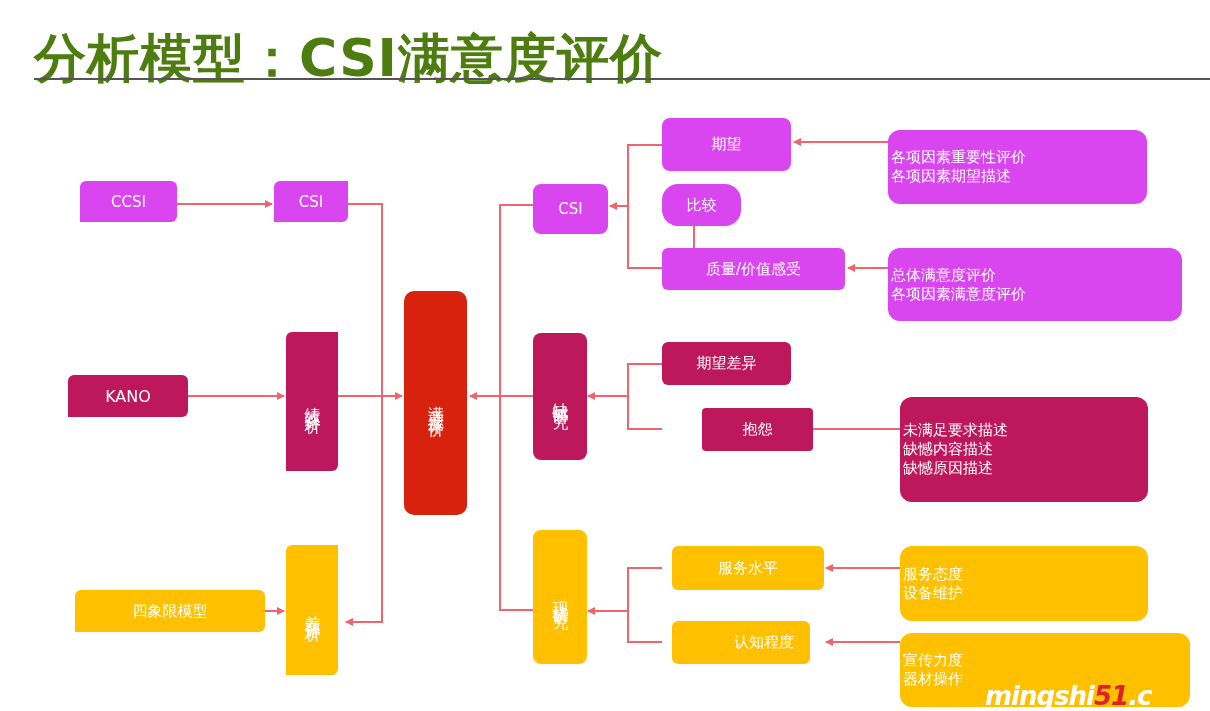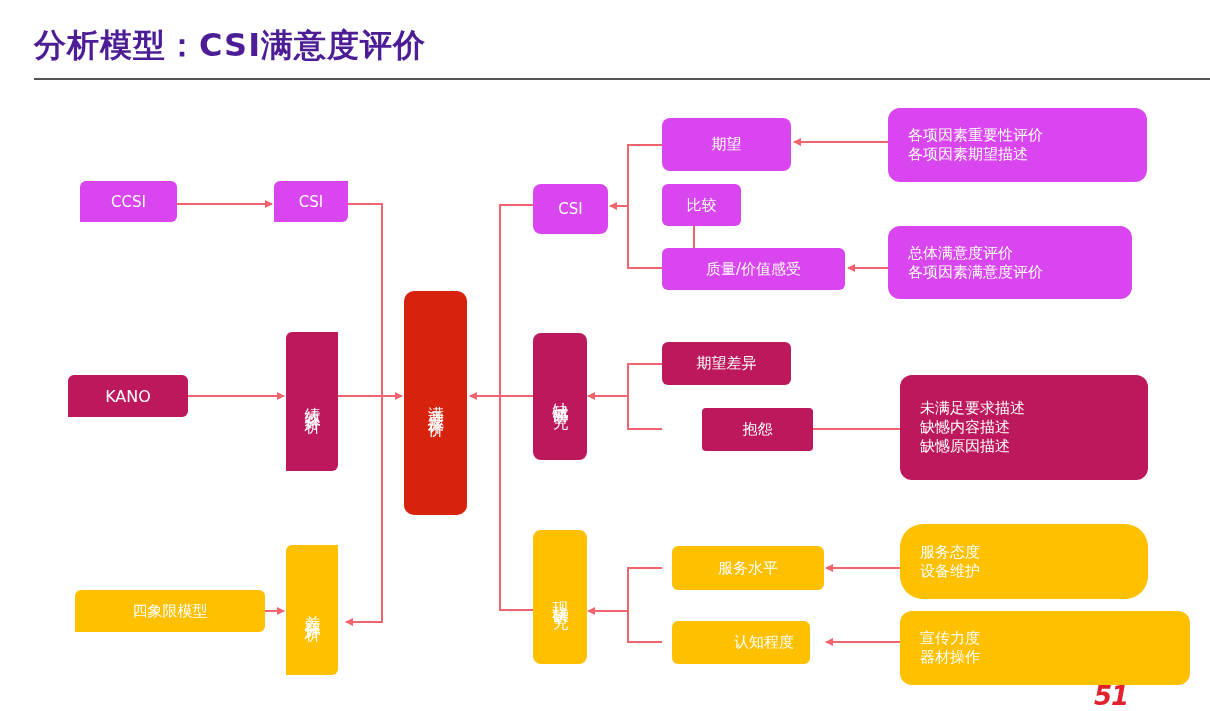--- a/index.html
+++ b/index.html
@@ -1,30 +1,30 @@
 <!DOCTYPE html>
 <html><head>
 <meta charset="utf-8">
 <style>
   html, body { margin:0; padding:0; background:#ffffff; }
   body { width:1210px; height:711px; position:relative; overflow:hidden;
          font-family:"DejaVu Sans", sans-serif; }
-  .title { position:absolute; left:34px; top:24px; font-size:32px; font-weight:bold;
-           color:#4c1d95; letter-spacing:1px; font-family:"DejaVu Sans", sans-serif; }
+  .title { position:absolute; left:34px; top:24px; font-size:52px; font-weight:bold;
+           color:#4d7c0f; letter-spacing:1px; font-family:"DejaVu Sans", sans-serif; }
   .rule { position:absolute; left:34px; top:78px; width:1176px; height:2px; background:#555; }
   .node { position:absolute; box-sizing:border-box; color:#ffffff; display:flex;
           align-items:center; justify-content:center; text-align:center;
           font-size:15px; border-radius:6px; font-family:"DejaVu Sans", sans-serif; }
   .blue { background:#d946ef; }
   .green { background:#be185d; }
   .yellow { background:#ffc000; }
   .red { background:#d7220e; }
   .vert { writing-mode:vertical-rl; text-orientation:upright; letter-spacing:4px; font-size:16px; }
-  .desc { justify-content:flex-start; text-align:left; padding-left:20px; line-height:19px;
-          white-space:pre-line; font-size:15px; border-radius:12px; }
+  .desc { justify-content:flex-start; text-align:left; padding-left:3px; line-height:19px;
+          white-space:pre-line; font-size:15px; border-radius:12px;margin-top:22px; }
   .sharp-bl { border-bottom-left-radius:0; }
   .sharp-tr { border-top-right-radius:0; }
   svg.lines { position:absolute; left:0; top:0; }
   .watermark { position:absolute; left:985px; top:681px; font-size:26px; font-weight:bold;
                font-style:italic; color:#ffffff; font-family:"DejaVu Sans", sans-serif;
                letter-spacing:-1px; }
   .watermark .num { color:#e0202a; }
 </style>
 </head>
 <body>
@@ -74,35 +74,35 @@
 <div class="node blue sharp-tr sharp-bl" style="left:274px;top:181px;width:74px;height:41px;">CSI</div>
 <div class="node green sharp-bl" style="left:68px;top:375px;width:120px;height:42px;font-size:16px;">KANO</div>
 <div class="node green vert sharp-tr sharp-bl" style="left:286px;top:332px;width:52px;height:139px;">绩效分析</div>
 <div class="node yellow sharp-bl" style="left:75px;top:590px;width:190px;height:42px;">四象限模型</div>
 <div class="node yellow vert sharp-tr sharp-bl" style="left:286px;top:545px;width:52px;height:130px;">差额分析</div>
 
 <div class="node red vert" style="left:404px;top:291px;width:63px;height:224px;border-radius:10px;">满意度评价</div>
 
 <div class="node blue" style="left:533px;top:184px;width:75px;height:50px;border-radius:8px;">CSI</div>
 <div class="node blue" style="left:662px;top:118px;width:129px;height:53px;border-radius:8px;">期望</div>
-<div class="node blue" style="left:662px;top:184px;width:79px;height:42px;border-radius:6px;">比较</div>
+<div class="node blue" style="left:662px;top:184px;width:79px;height:42px;border-radius:16px;">比较</div>
 <div class="node blue" style="left:662px;top:248px;width:183px;height:42px;border-radius:6px;">质量/价值感受</div>
 <div class="node blue desc" style="left:888px;top:108px;width:259px;height:74px;">各项因素重要性评价
 各项因素期望描述</div>
-<div class="node blue desc" style="left:888px;top:226px;width:244px;height:73px;">总体满意度评价
+<div class="node blue desc" style="left:888px;top:226px;width:294px;height:73px;">总体满意度评价
 各项因素满意度评价</div>
 
 <div class="node green vert" style="left:533px;top:333px;width:54px;height:127px;border-radius:8px;">缺憾研究</div>
 <div class="node green" style="left:662px;top:342px;width:129px;height:43px;border-radius:6px;">期望差异</div>
 <div class="node green" style="left:662px;top:408px;width:111px;height:43px;border-radius:4px;margin-left:40px;">抱怨</div>
 <div class="node green desc" style="left:900px;top:375px;width:248px;height:105px;">未满足要求描述
 缺憾内容描述
 缺憾原因描述</div>
 
 <div class="node yellow vert" style="left:533px;top:530px;width:54px;height:134px;border-radius:8px;">现状研究</div>
 <div class="node yellow" style="left:672px;top:546px;width:152px;height:44px;border-radius:6px;">服务水平</div>
 <div class="node yellow" style="left:672px;top:621px;width:138px;height:43px;border-radius:6px;padding-left:46px;">认知程度</div>
-<div class="node yellow desc" style="left:900px;top:524px;width:248px;height:75px;border-radius:23px;">服务态度
+<div class="node yellow desc" style="left:900px;top:524px;width:248px;height:75px;">服务态度
 设备维护</div>
 <div class="node yellow desc" style="left:900px;top:611px;width:290px;height:74px;">宣传力度
 器材操作</div>
 
 <div class="watermark"><span>mingshi</span><span class="num">51</span><span>.c</span></div>
 
 </body></html>

